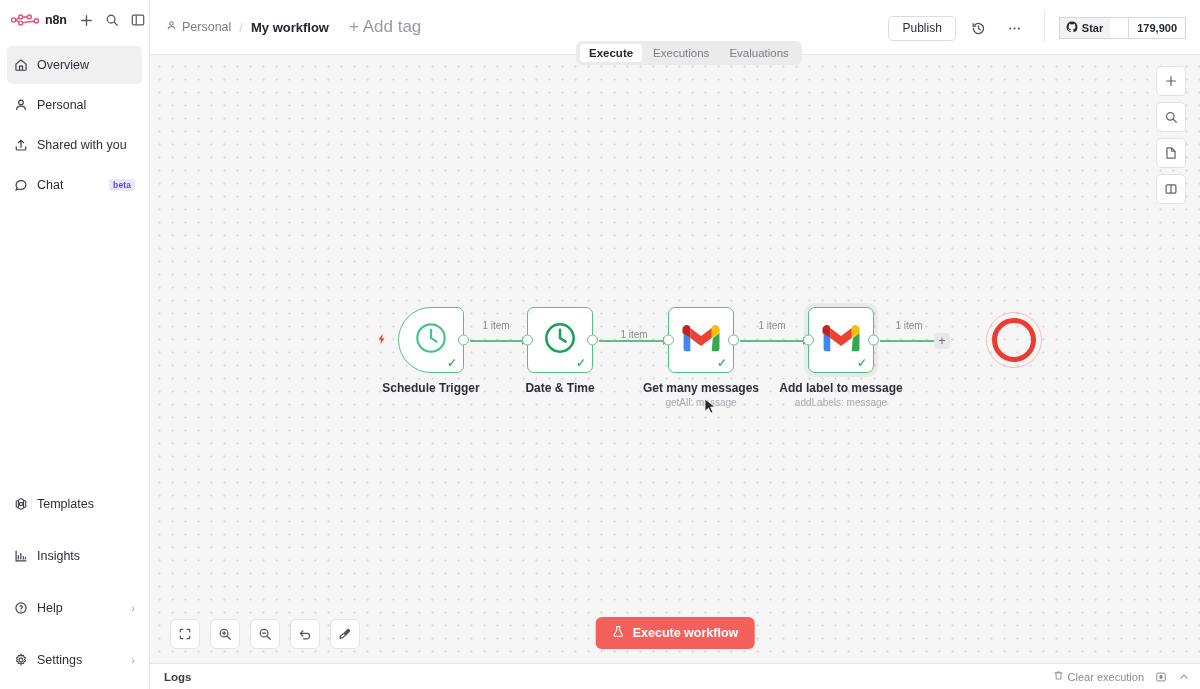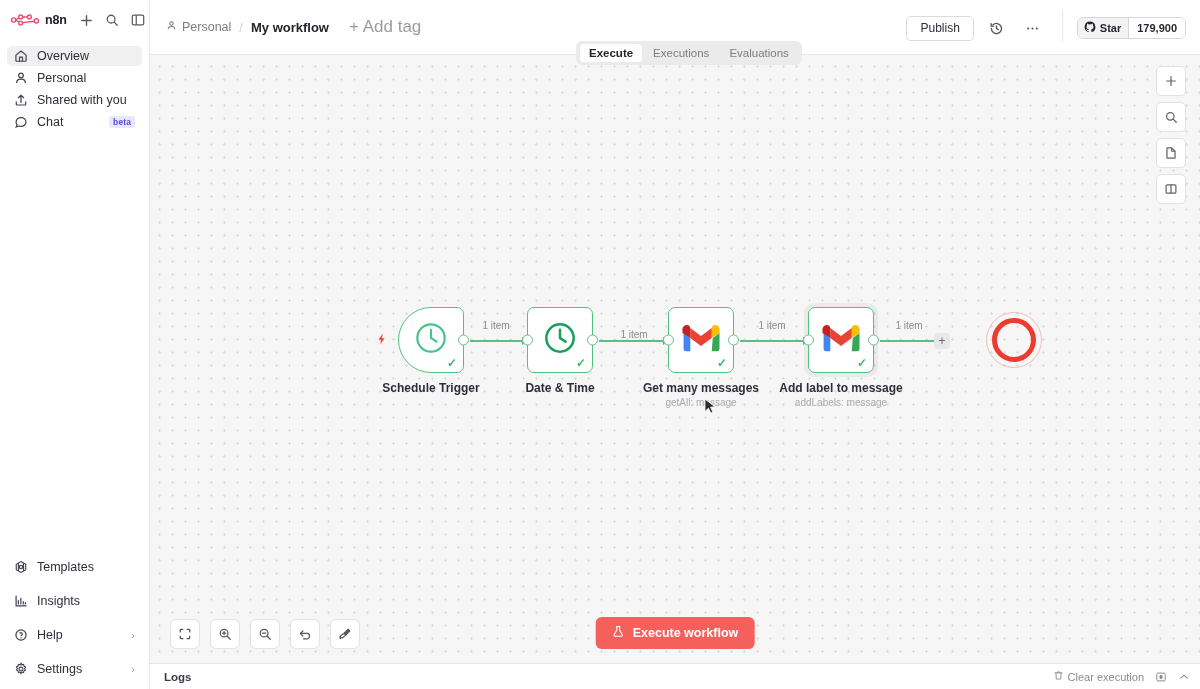--- a/index.html
+++ b/index.html
@@ -23,21 +23,21 @@
   .logo-wrap { display: flex; align-items: center; gap: 5px; flex: 1; }
   .logo-mark { width: 30px; height: 14px; }
   .logo-text { font-size: 12.5px; font-weight: bold; color: #20222a; letter-spacing: -0.2px; }
   .side-top-icons { display: flex; align-items: center; gap: 11px; }
   .sic { width: 15px; height: 15px; color: #5c5c5c; display: flex; align-items: center; justify-content: center; cursor: pointer; }
   .sic svg { display: block; }
 
   .side-nav { padding: 6px 7px 0 7px; display: flex; flex-direction: column; gap: 2px; }
   .nav-item {
     display: flex; align-items: center; gap: 9px;
-    height: 20px; padding: 0 7px; border-radius: 5px;
+    height: 38px; padding: 0 7px; border-radius: 5px;
     font-size: 12.5px; color: #2d2e3a; cursor: pointer;
   }
   .nav-item.active { background: #f0f0f1; }
   .nav-ico { width: 14px; height: 14px; flex: 0 0 14px; color: #41424e; display:flex; align-items:center; justify-content:center; }
   .nav-ico svg { display: block; }
   .nav-label { flex: 1; white-space: nowrap; }
   .badge-beta {
     font-size: 8.5px; font-weight: bold; color: #5b4ad8;
     background: #e9e7fb; border-radius: 3px; padding: 1px 4px;
     letter-spacing: .1px;
@@ -61,21 +61,21 @@
   .add-tag { font-size: 17px; color: #9b9ba3; margin-left: 12px; cursor: pointer; }
 
   .header-right { margin-left: auto; display: flex; align-items: center; gap: 0; height: 28px; }
   .btn-publish {
     height: 25px; padding: 0 13px; border: 1px solid #dcdcdf; border-radius: 5px;
     background: #fff; font-size: 12px; color: #2d2e3a; cursor: pointer;
     display: flex; align-items: center; font-family: inherit;
   }
   .hdr-ico { width: 26px; height: 26px; display: flex; align-items: center; justify-content: center; color: #50515c; cursor: pointer; margin-left: 10px; }
   .hdr-div { width: 1px; height: 32px; background: #e6e6e6; margin: -4px 0 0 16px; }
-  .gh-group { display: flex; align-items: stretch; height: 22px; margin-left: 14px; border: 1px solid #d6d6da; border-radius: 6px; overflow: hidden; cursor: pointer; }
+  .gh-group { display: flex; align-items: stretch; height: 22px; margin-left: 14px; border: 1px solid #d6d6da; border-radius: 0; overflow: hidden; cursor: pointer; gap: 18px; }
   .gh-star { display: flex; align-items: center; gap: 4px; background: #f3f3f4; padding: 0 7px 0 6px; font-size: 11px; color: #24292f; font-weight: bold; }
   .gh-count { display: flex; align-items: center; padding: 0 8px; background: #fff; font-size: 11px; color: #24292f; font-weight: bold; border-left: 1px solid #d6d6da; }
 
   
   .tabs {
     position: absolute; left: 426px; top: 41px; z-index: 7;
     display: flex; align-items: center; gap: 2px;
     background: #ebebec; border-radius: 6px; padding: 3px 4px;
   }
   .tab { font-size: 11.5px; color: #7c7c85; padding: 3px 9px; border-radius: 4px; cursor: pointer; }

